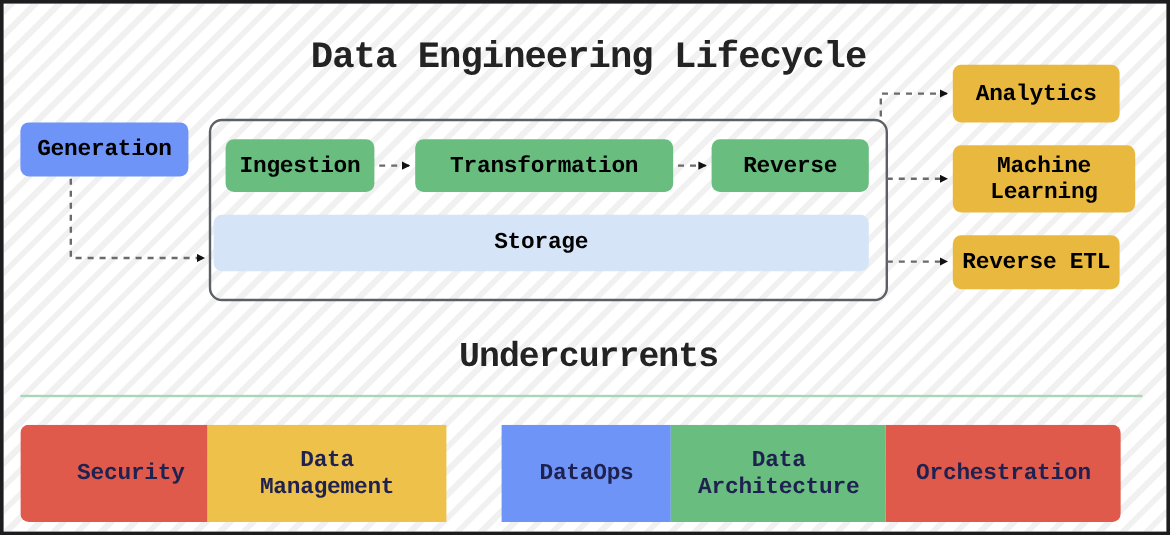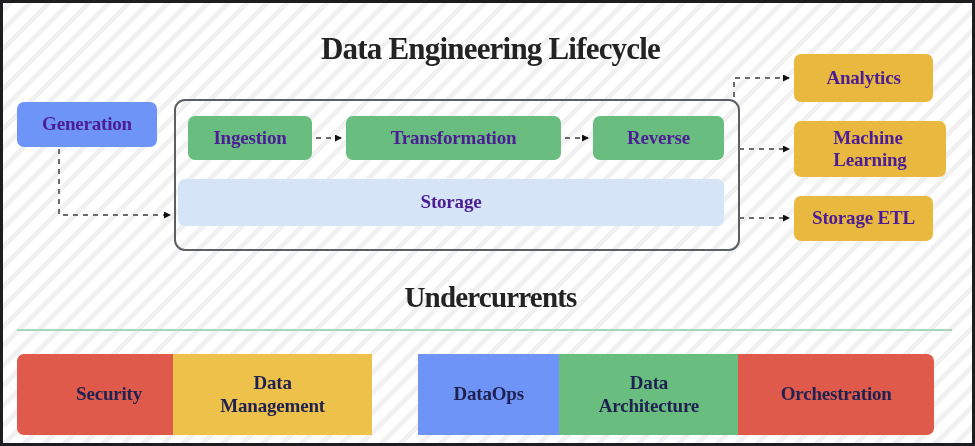--- a/index.html
+++ b/index.html
@@ -7,39 +7,39 @@
     padding: 0;
     background: #ffffff;
   }
   #canvas {
     position: relative;
     width: 975px;
     height: 446px;
     box-sizing: border-box;
     border: 3px solid #1d1d1f;
     overflow: hidden;
-    font-family: Liberation Serif, serif;
+    font-family: Liberation Mono, monospace;
     background-color: #ffffff;
     background-image: repeating-linear-gradient(
       -45deg,
       #ffffff 0px,
       #ffffff 9px,
       #f1f1f2 9px,
       #f1f1f2 14px
     );
   }
 
   .node {
     position: absolute;
     box-sizing: border-box;
     display: flex;
     align-items: center;
     justify-content: center;
-    text-align: left;
-    color: #4c1d95;
+    text-align: center;
+    color: #000000;
     font-weight: 700;
     line-height: 1.18;
     letter-spacing: -0.2px;
     border-radius: 7px;
   }
 
   .title {
     position: absolute;
     color: #232323;
     font-weight: 800;
@@ -147,21 +147,21 @@
 
   <div id="lifecycle-box"></div>
 
   <div class="node" id="node-transformation">Transformation</div>
   <div class="node" id="node-ingestion">Ingestion</div>
   <div class="node" id="node-serving">Reverse</div>
   <div class="node" id="node-storage">Storage</div>
 
   <div class="node" id="node-analytics">Analytics</div>
   <div class="node" id="node-ml">Machine<br>Learning</div>
-  <div class="node" id="node-retl">Storage ETL</div>
+  <div class="node" id="node-retl">Reverse ETL</div>
 
   <svg id="edges" viewBox="0 0 975 446" xmlns="http://www.w3.org/2000/svg">
     <defs>
       <marker id="ah" markerWidth="7" markerHeight="7" refX="6" refY="3.5" orient="auto" markerUnits="userSpaceOnUse">
         <path d="M0,0 L7,3.5 L0,7 z" fill="#111111"></path>
       </marker>
     </defs>
 
     <g fill="none" stroke="#6b6b6b" stroke-width="2" stroke-dasharray="5,5">
       <path d="M56,146 L56,212 L167,212" marker-end="url(#ah)"></path>

